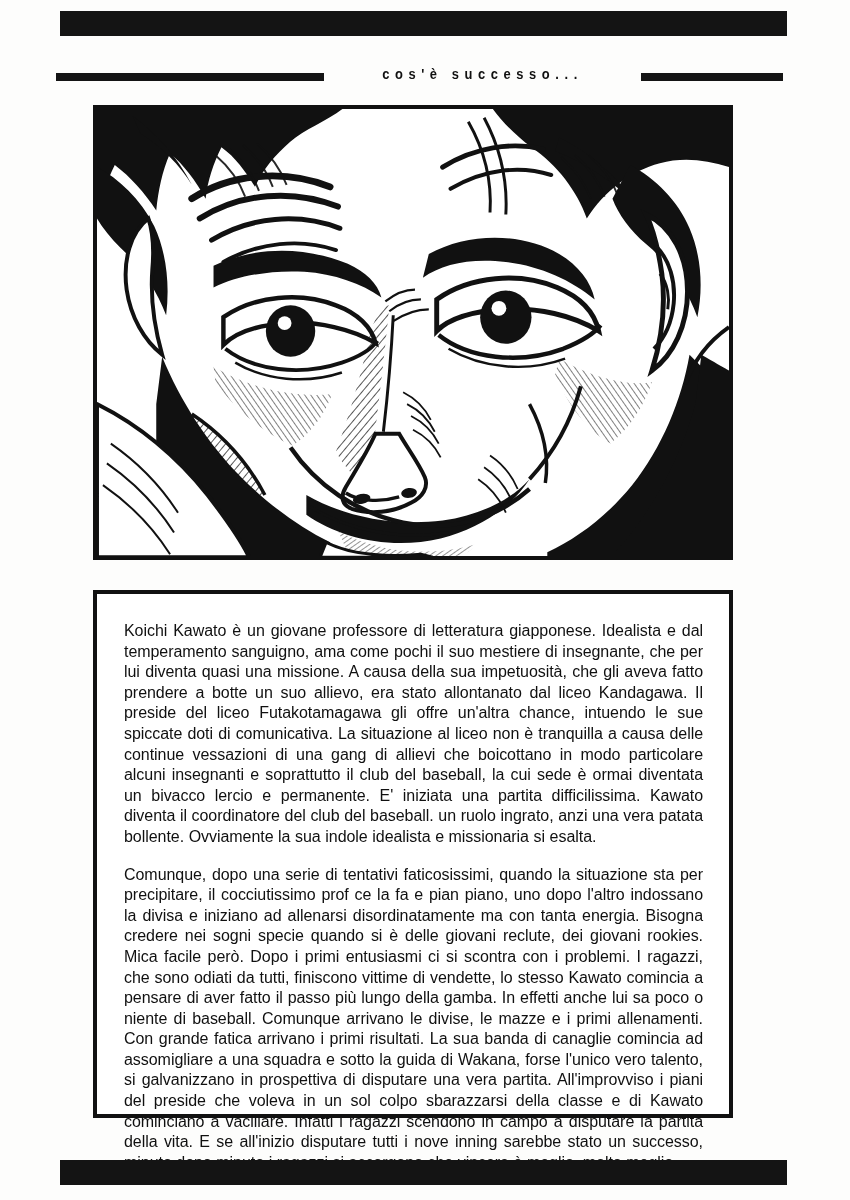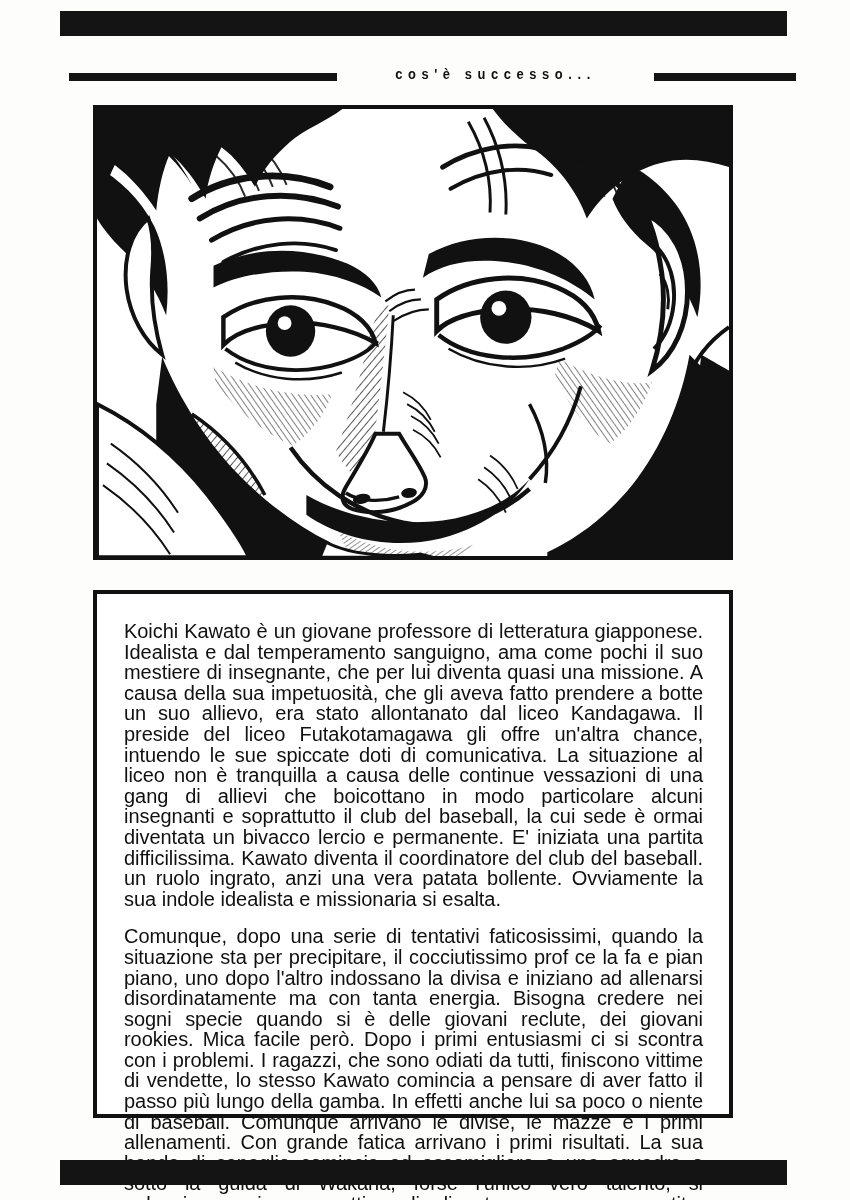--- a/index.html
+++ b/index.html
@@ -22,21 +22,21 @@
     left: 60px;
     top: 11px;
     width: 727px;
     height: 25px;
     background: #141414;
   }
 
   
   .title-row {
     position: absolute;
-    left: 69px;
+    left: 56px;
     top: 68px;
     width: 727px;
     height: 18px;
   }
   .title-rule-left {
     position: absolute;
     left: 0;
     top: 5px;
     width: 268px;
     height: 8px;
@@ -93,21 +93,21 @@
     border: 4px solid #111111;
     background: #ffffff;
     box-sizing: border-box;
   }
   .text-inner {
     padding: 27px 26px 0 27px;
   }
   .synopsis {
     margin: 0;
     font-family: "Liberation Sans", sans-serif;
-    font-size: 20px;
+    font-size: 16px;
     line-height: 20.6px;
     text-align: justify;
     text-justify: inter-word;
     color: #101010;
     letter-spacing: -0.05px;
     word-spacing: 0.2px;
     hyphens: manual;
   }
   .synopsis + .synopsis { margin-top: 17px; }
 

